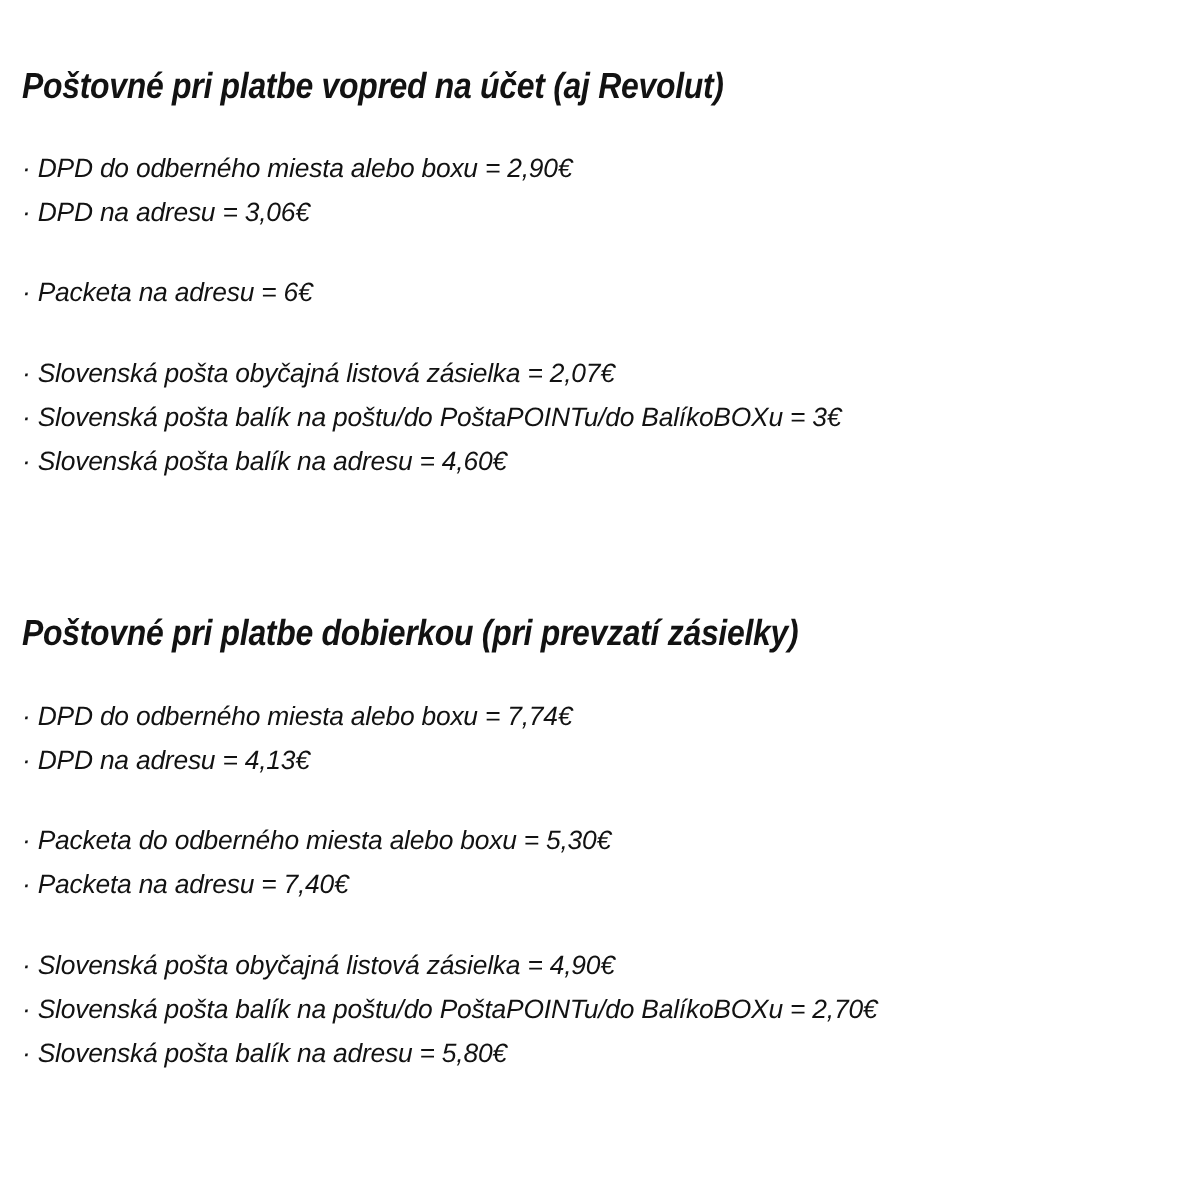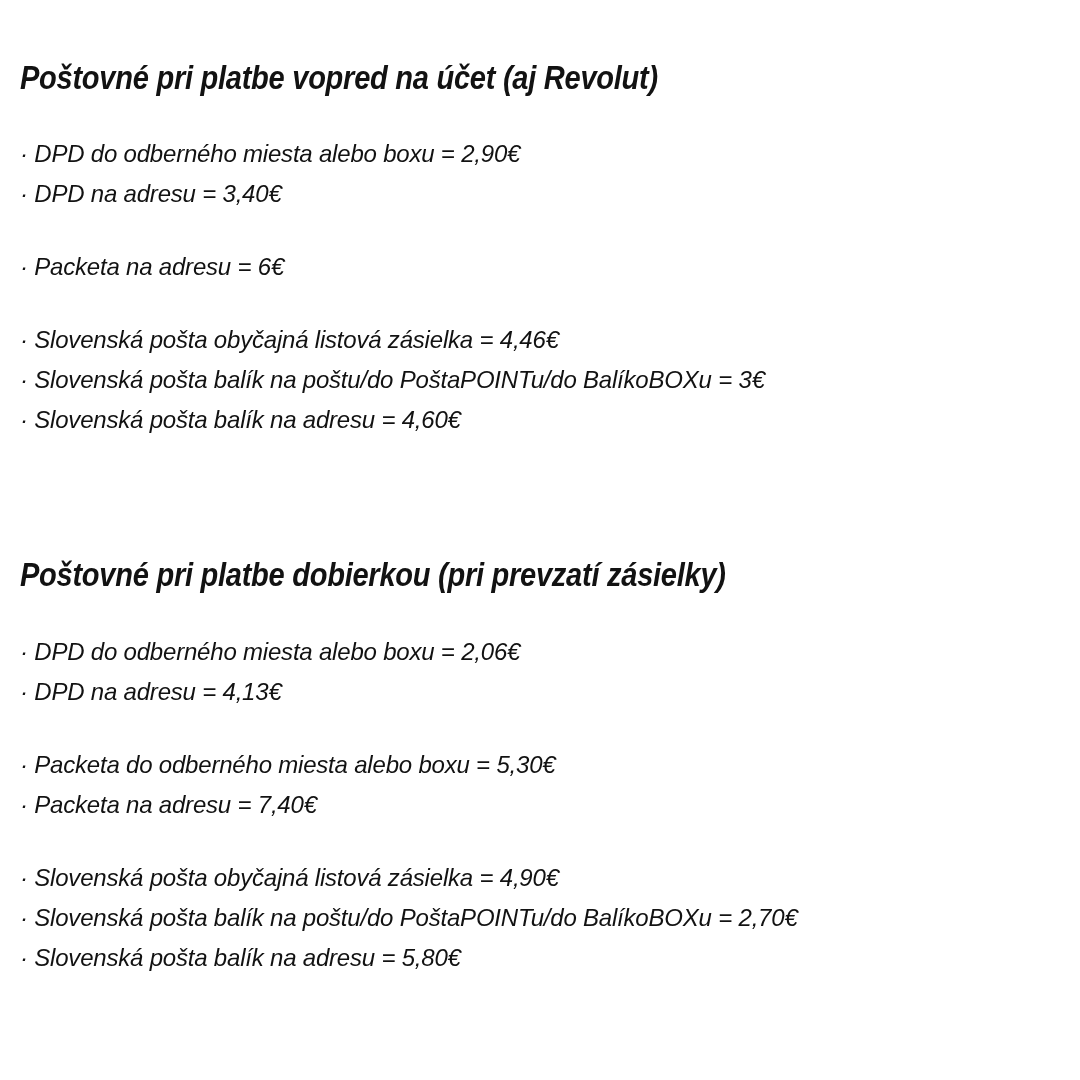--- a/index.html
+++ b/index.html
@@ -52,39 +52,39 @@
 </head>
 <body>
 
 <div class="page">
 
   <section>
     <h2 class="heading first">Poštovné pri platbe vopred na účet (aj Revolut)</h2>
 
     <div class="group">
       <span class="line">· DPD do odberného miesta alebo boxu = 2,90€</span>
-      <span class="line">· DPD na adresu = 3,40€</span>
+      <span class="line">· DPD na adresu = 3,06€</span>
     </div>
 
     <div class="group">
       <span class="line">· Packeta na adresu = 6€</span>
     </div>
 
     <div class="group">
-      <span class="line">· Slovenská pošta obyčajná listová zásielka = 4,46€</span>
+      <span class="line">· Slovenská pošta obyčajná listová zásielka = 2,07€</span>
       <span class="line">· Slovenská pošta balík na poštu/do PoštaPOINTu/do BalíkoBOXu = 3€</span>
       <span class="line">· Slovenská pošta balík na adresu = 4,60€</span>
     </div>
   </section>
 
   <section>
     <h2 class="heading second">Poštovné pri platbe dobierkou (pri prevzatí zásielky)</h2>
 
     <div class="group">
-      <span class="line">· DPD do odberného miesta alebo boxu = 2,06€</span>
+      <span class="line">· DPD do odberného miesta alebo boxu = 7,74€</span>
       <span class="line">· DPD na adresu = 4,13€</span>
     </div>
 
     <div class="group">
       <span class="line">· Packeta do odberného miesta alebo boxu = 5,30€</span>
       <span class="line">· Packeta na adresu = 7,40€</span>
     </div>
 
     <div class="group">
       <span class="line">· Slovenská pošta obyčajná listová zásielka = 4,90€</span>

